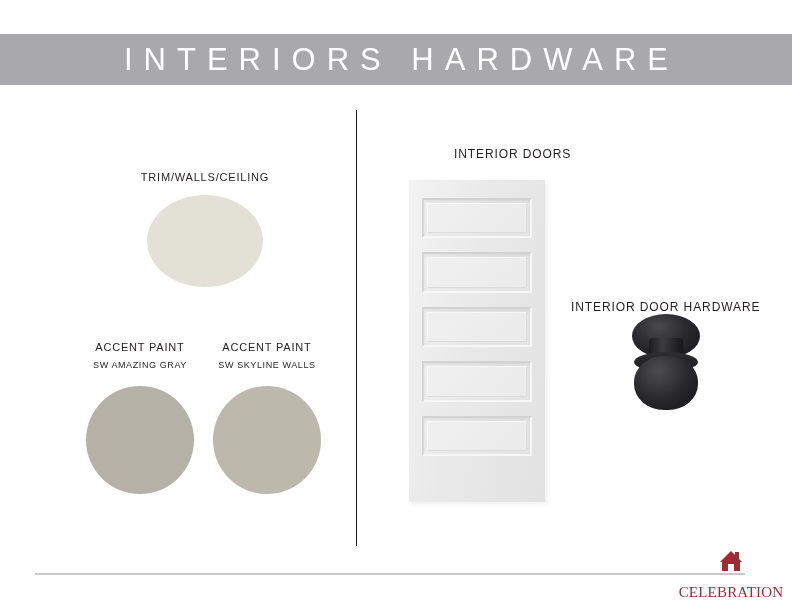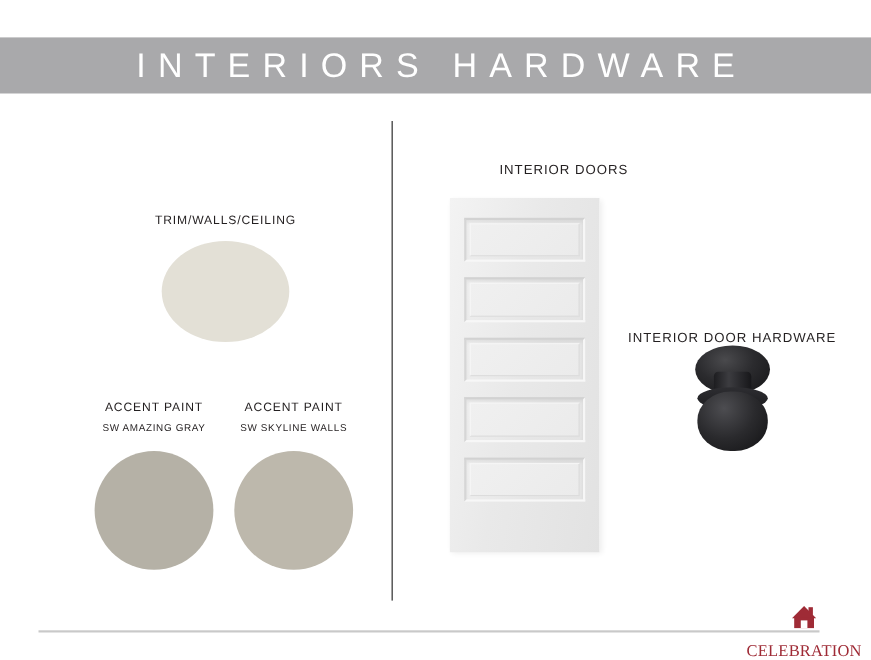--- a/index.html
+++ b/index.html
@@ -62,21 +62,20 @@
   .paint-group {
     position: absolute;
     text-align: center;
   }
   .paint-label {
     font-size: 11px;
     letter-spacing: 0.8px;
     color: #231f20;
     line-height: 1.3;
     white-space: nowrap;
-    margin-top: 24px;
   }
   .paint-sublabel {
     font-size: 9px;
     letter-spacing: 0.6px;
     color: #231f20;
     line-height: 1.3;
     margin-top: 6px;
     white-space: nowrap;
   }
   .swatch {

